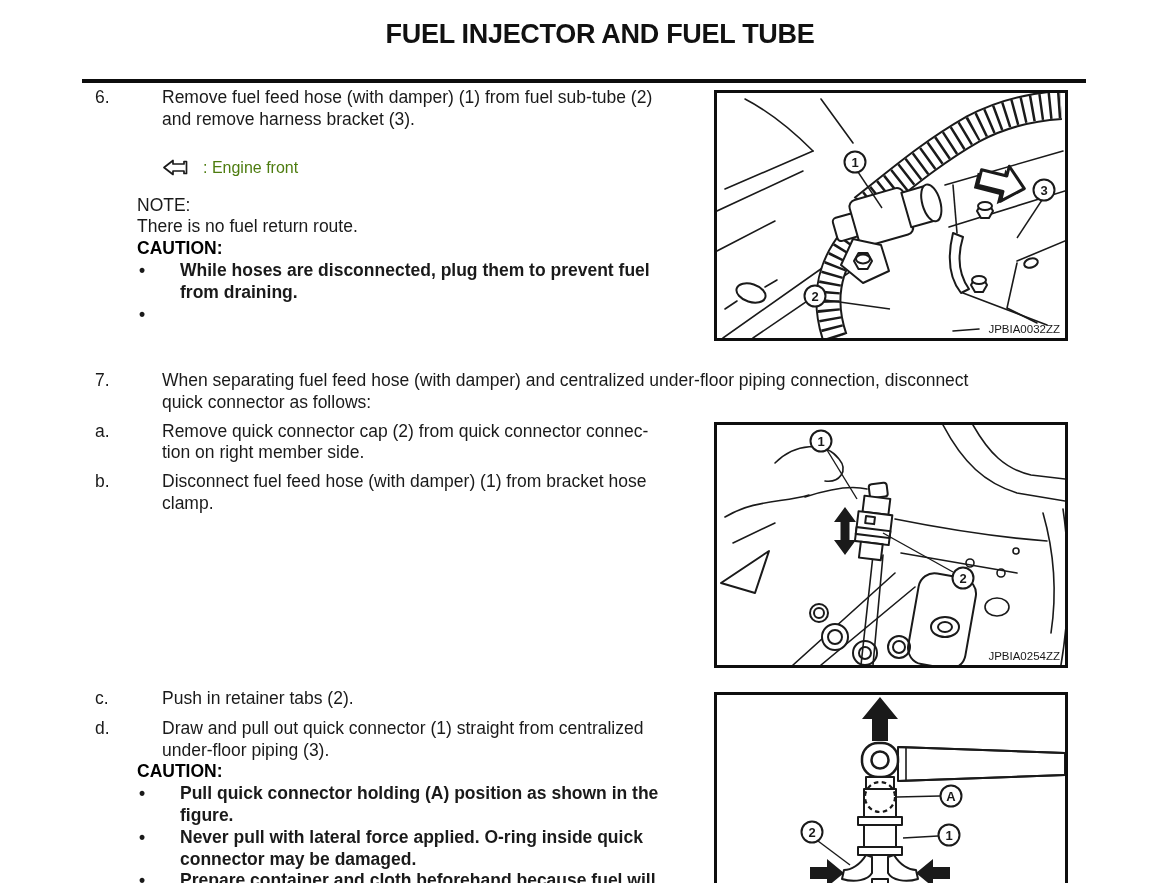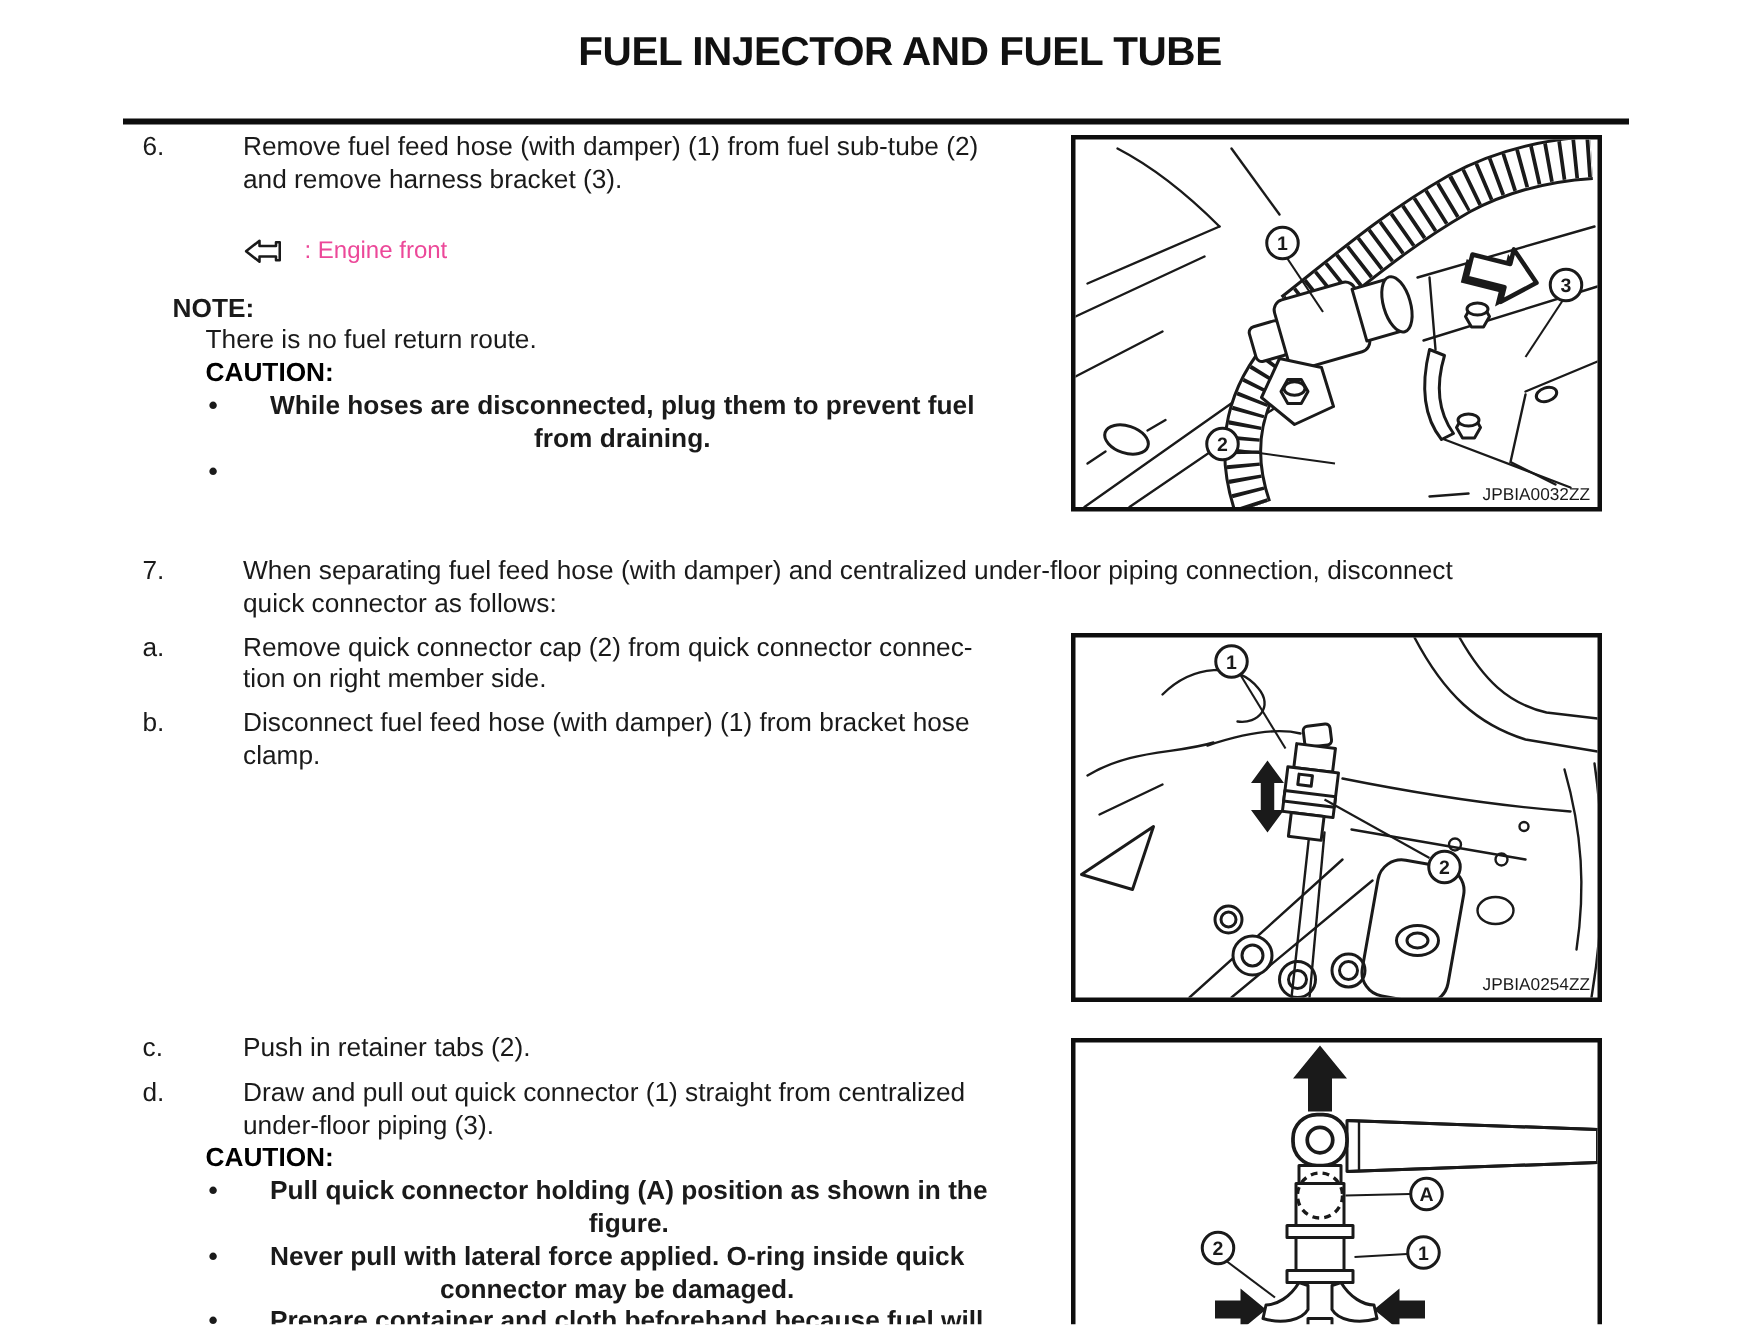--- a/index.html
+++ b/index.html
@@ -13,30 +13,30 @@
     top:19px;left:16px;width:1168px;text-align:center;
     font-size:27px;font-weight:bold;letter-spacing:-0.3px;color:#111;
   }
   .section-heading{top:55px;left:95px;font-size:20px;letter-spacing:.4px;color:#161616;}
   .rule{top:79px;left:82px;width:1004px;height:4px;background:#0d0d0d;}
   
   .txt{font-size:17.5px;line-height:21.8px;}
   .lines{white-space:pre-line;margin-left:25px;}
   .step-row{display:flex;}
   .col-label{flex:0 0 42px;}
-  .note-label{font-weight:bold;margin-left:20px;}
+  .note-label{font-weight:normal;margin-left:42px;}
   .caution-label{font-weight:bold;margin-left:42px;color:#000000;}
   .plain-ind{margin-left:42px;}
   .bullet-row{display:flex;margin-left:42px;}
   .bullet-col{flex:0 0 16px;padding-left:2px;font-weight:bold;}
-  .bullet-row .lines{font-weight:bold;text-align:center;}
+  .bullet-row .lines{font-weight:bold;}
   #step6-block{top:87px;left:95px;width:618px;}
   #step7-block{top:370px;left:95px;width:985px;}
   #stepcd-block{top:688px;left:95px;width:618px;}
-  .engine-front-row{margin-left:68px;margin-top:26px;height:22px;display:flex;align-items:center;font-size:16px;color:#ec4899;}
+  .engine-front-row{margin-left:68px;margin-top:26px;height:22px;display:flex;align-items:center;font-size:16px;color:#4d7c0f;}
   .engine-front-row svg{margin-right:14px;}
   .mt16{margin-top:16px;}
   .mt7{margin-top:7px;}
   .mt8{margin-top:8px;}
   
   .figure{background:#fff;border:3px solid #0e0e0e;box-sizing:border-box;}
   #figure-1{top:90px;left:714px;width:354px;height:251px;}
   #figure-2{top:422px;left:714px;width:354px;height:246px;}
   #figure-3{top:692px;left:714px;width:354px;height:220px;}
   .figure svg{display:block;width:100%;height:100%;}

